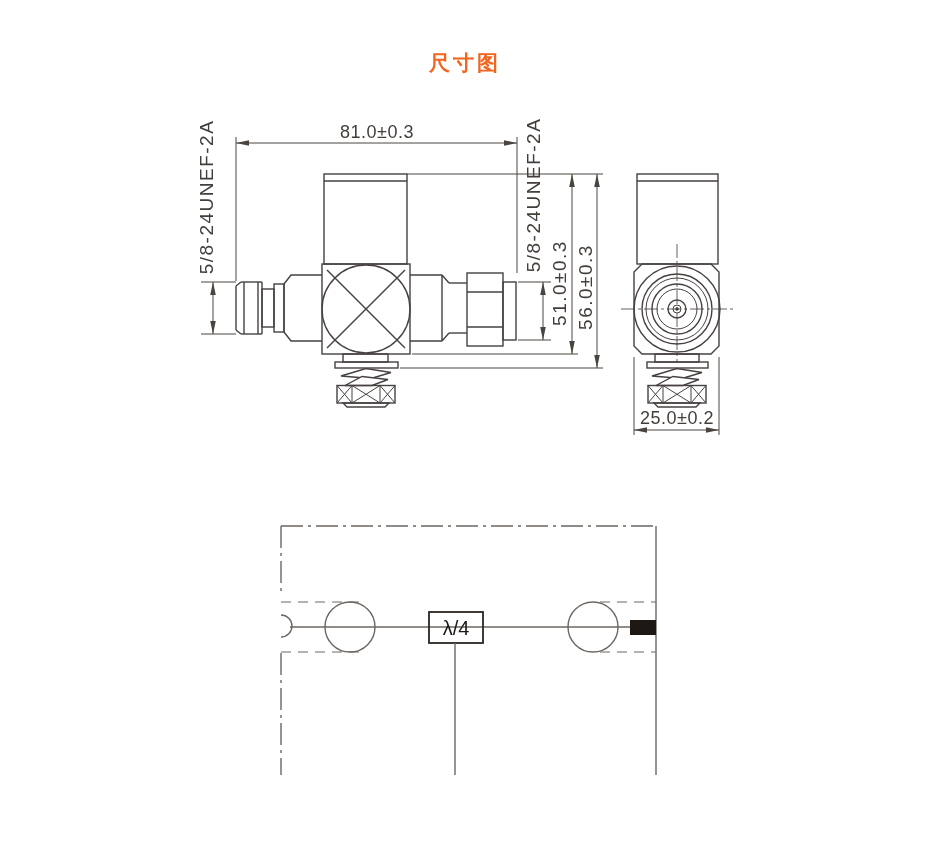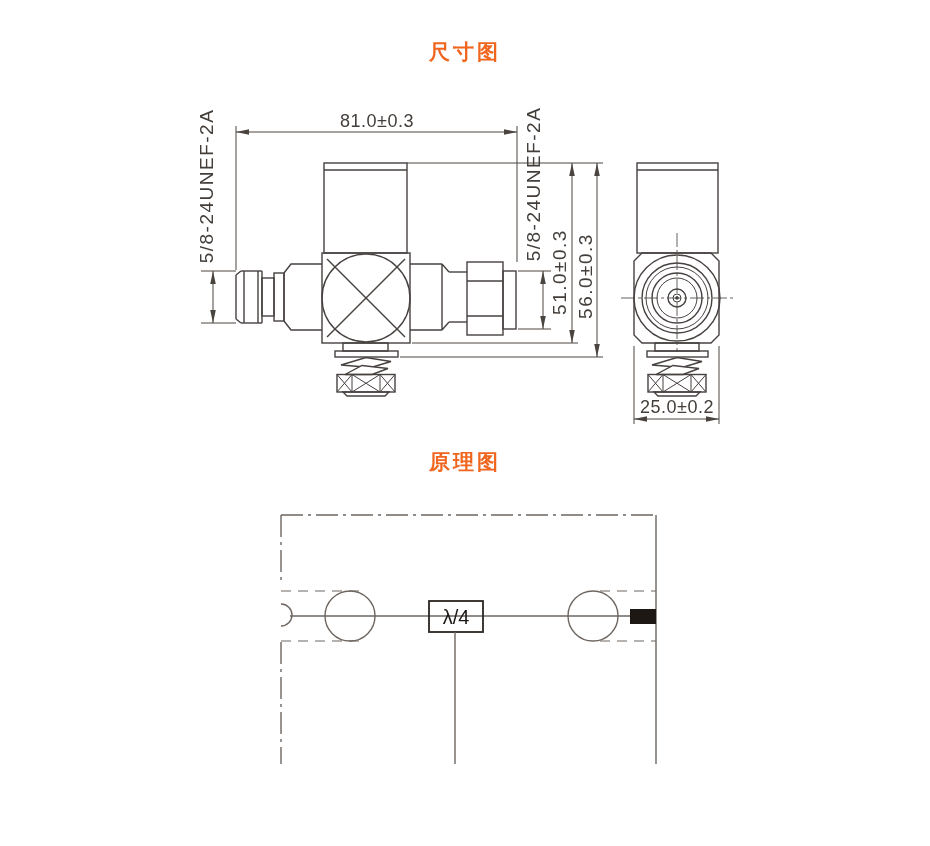--- a/index.html
+++ b/index.html
@@ -1,17 +1,17 @@
 <!DOCTYPE html>
 <html><head>
 <meta charset="utf-8">
 <style>
   html,body{margin:0;padding:0;background:#ffffff;}
   #stage{position:relative;width:930px;height:764px;background:#ffffff;overflow:hidden;
-         font-family:"Liberation Sans",sans-serif;}
+         font-family:"Liberation Sans",sans-serif;margin-top:11px;}
   .cjk-title{position:absolute;left:0;width:930px;text-align:center;color:#f0661e;
              font-size:21px;font-weight:600;letter-spacing:3px;line-height:24px;}
   #title-dim{top:40px;}
   #title-sch{top:450px;}
   
   .ol{stroke:#474140;fill:none;stroke-width:1.4;}
   .olthin{stroke:#474140;fill:none;stroke-width:1;}
   .wfill{fill:#ffffff;stroke:#474140;stroke-width:1.4;}
   
   .dim{stroke:#4a443f;fill:none;stroke-width:1;}
@@ -25,21 +25,20 @@
   .schdash{stroke:#6e6660;fill:none;stroke-width:1.2;stroke-dasharray:10 7;}
   .schdark{stroke:#2b2520;fill:none;}
   .lamtxt{fill:#1c1815;font-family:"Liberation Sans",sans-serif;font-size:20px;}
 </style>
 </head>
 <body>
 
 <div id="stage">
 
   <div id="title-dim" class="cjk-title">尺寸图</div>
-  <div id="title-sch" class="cjk-title">原理图</div>
 
   <svg width="930" height="846" viewBox="0 0 930 846">
 
     <g>
 
       <rect class="ol" x="324" y="163" width="83" height="90"></rect>
       <line class="ol" x1="324" y1="170" x2="407" y2="170"></line>
 
       <rect class="ol" x="322" y="253" width="88" height="90"></rect>
       <circle class="ol" cx="366" cy="298" r="44"></circle>

